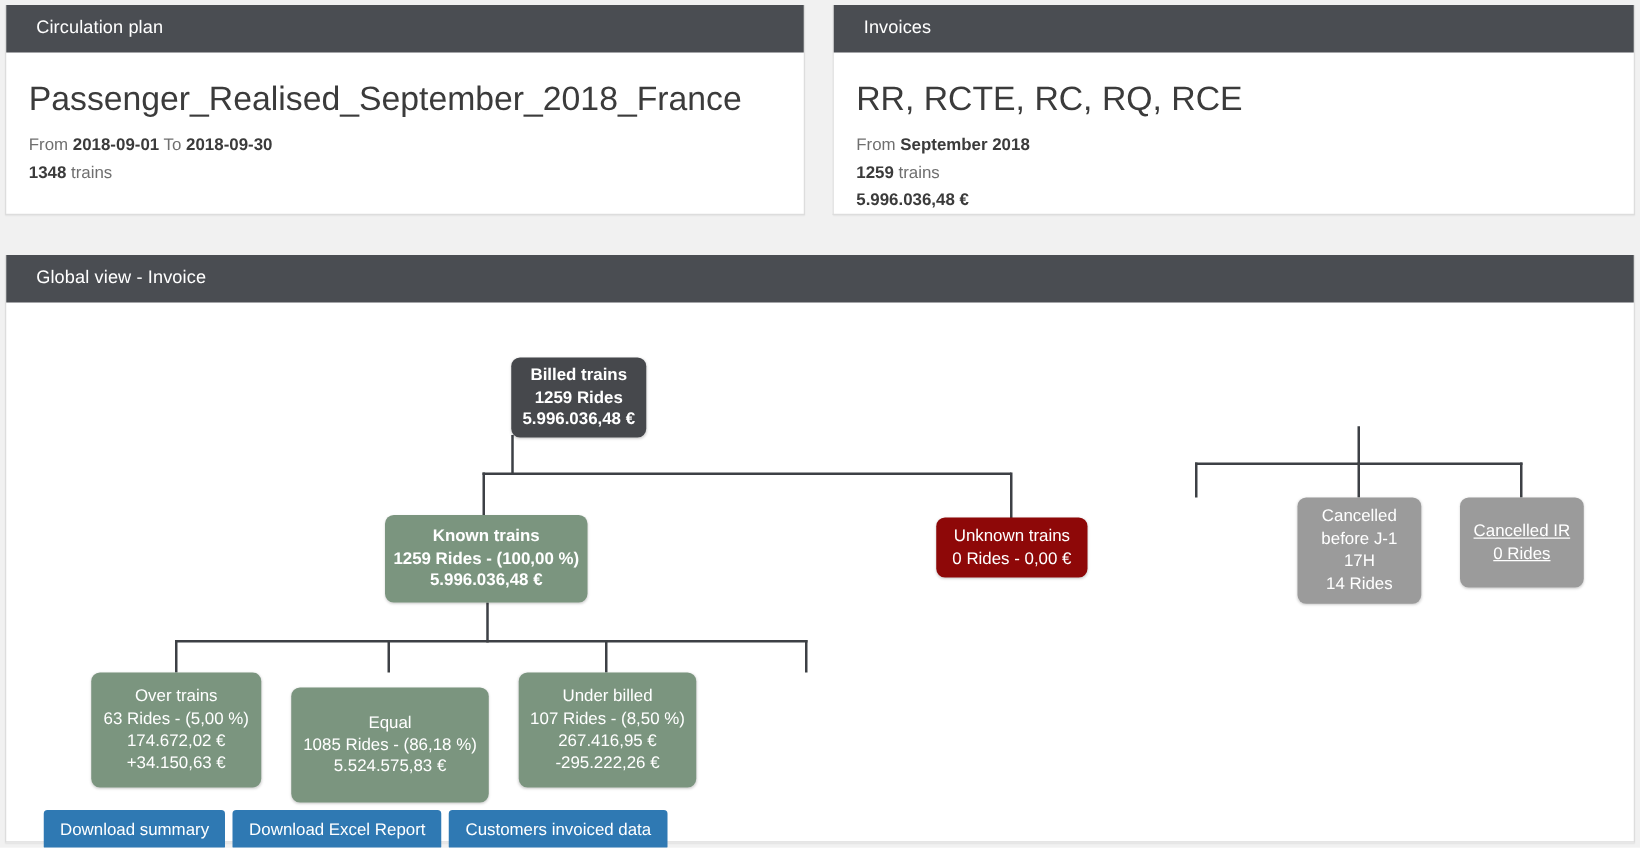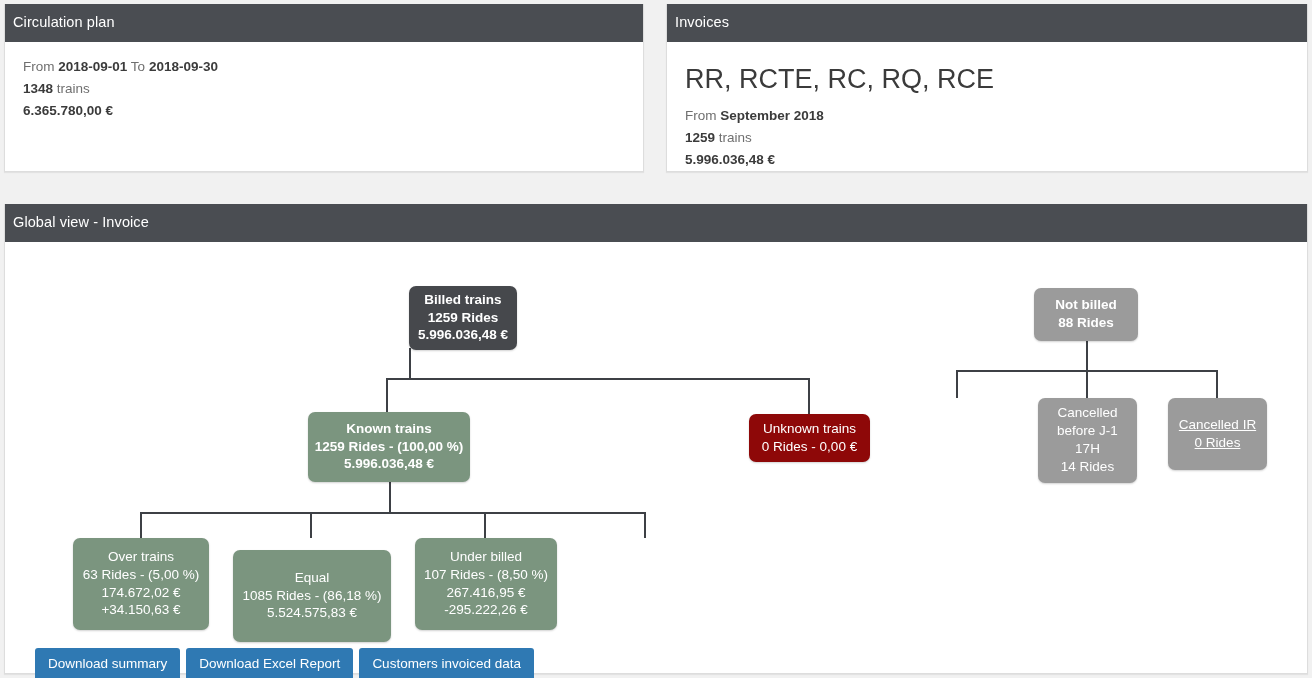--- a/index.html
+++ b/index.html
@@ -17,21 +17,21 @@
     position: absolute;
     background: #ffffff;
     border: 1px solid #ddd;
     border-top: none;
     box-shadow: 0 1px 1px rgba(0,0,0,.06);
   }
   .panel-head {
     background: #4a4d52;
     color: #ffffff;
     font-size: 14.5px;
-    padding: 11px 14px 12px 8px;
+    padding: 11px 14px 12px 24px;
     letter-spacing: .1px;
     line-height: 1;
   }
   .panel-body { padding: 14px 18px 18px 18px; }
 
   #panel-circulation { left: 4px;   top: 4px; width: 640px; height: 168px; }
   #panel-invoices    { left: 666px; top: 4px; width: 642px; height: 168px; }
   #panel-global      { left: 4px;   top: 204px; width: 1304px; height: 470px; }
 
   .card-title {
@@ -96,31 +96,31 @@
   }
 </style>
 </head>
 <body>
 
 <div class="page">
 
   <div class="panel" id="panel-circulation">
     <div class="panel-head">Circulation plan</div>
     <div class="panel-body">
+      <div class="card-title">Passenger_Realised_September_2018_France</div>
       <div class="card-line">
         <span>From</span>
         <b>2018-09-01</b>
         <span>To</span>
         <b>2018-09-30</b>
       </div>
       <div class="card-line">
         <b>1348</b>
         <span>trains</span>
       </div>
-      <div class="card-amount">6.365.780,00 €</div>
     </div>
   </div>
 
   <div class="panel" id="panel-invoices">
     <div class="panel-head">Invoices</div>
     <div class="panel-body">
       <div class="card-title">RR, RCTE, RC, RQ, RCE</div>
       <div class="card-line">
         <span>From</span>
         <b>September 2018</b>
@@ -166,24 +166,20 @@
         <span class="ln">Known trains</span>
         <span class="ln">1259 Rides - (100,00 %)</span>
         <span class="ln">5.996.036,48 €</span>
       </div>
 
       <div class="node n-red fs14" style="left:744px; top:172px; width:121px; height:48px;">
         <span class="ln">Unknown trains</span>
         <span class="ln">0 Rides - 0,00 €</span>
       </div>
 
-      <div class="node n-gray bold fs14" style="left:1029px; top:46px; width:104px; height:53px;">
-        <span class="ln">Not billed</span>
-        <span class="ln">88 Rides</span>
-      </div>
 
 
       <div class="node n-gray fs14" style="left:1033px; top:156px; width:99px; height:85px;">
         <span class="ln">Cancelled</span>
         <span class="ln">before J-1</span>
         <span class="ln">17H</span>
         <span class="ln">14 Rides</span>
       </div>
 
       <div class="node n-gray fs14" style="left:1163px; top:156px; width:99px; height:72px;text-decoration:underline;">

